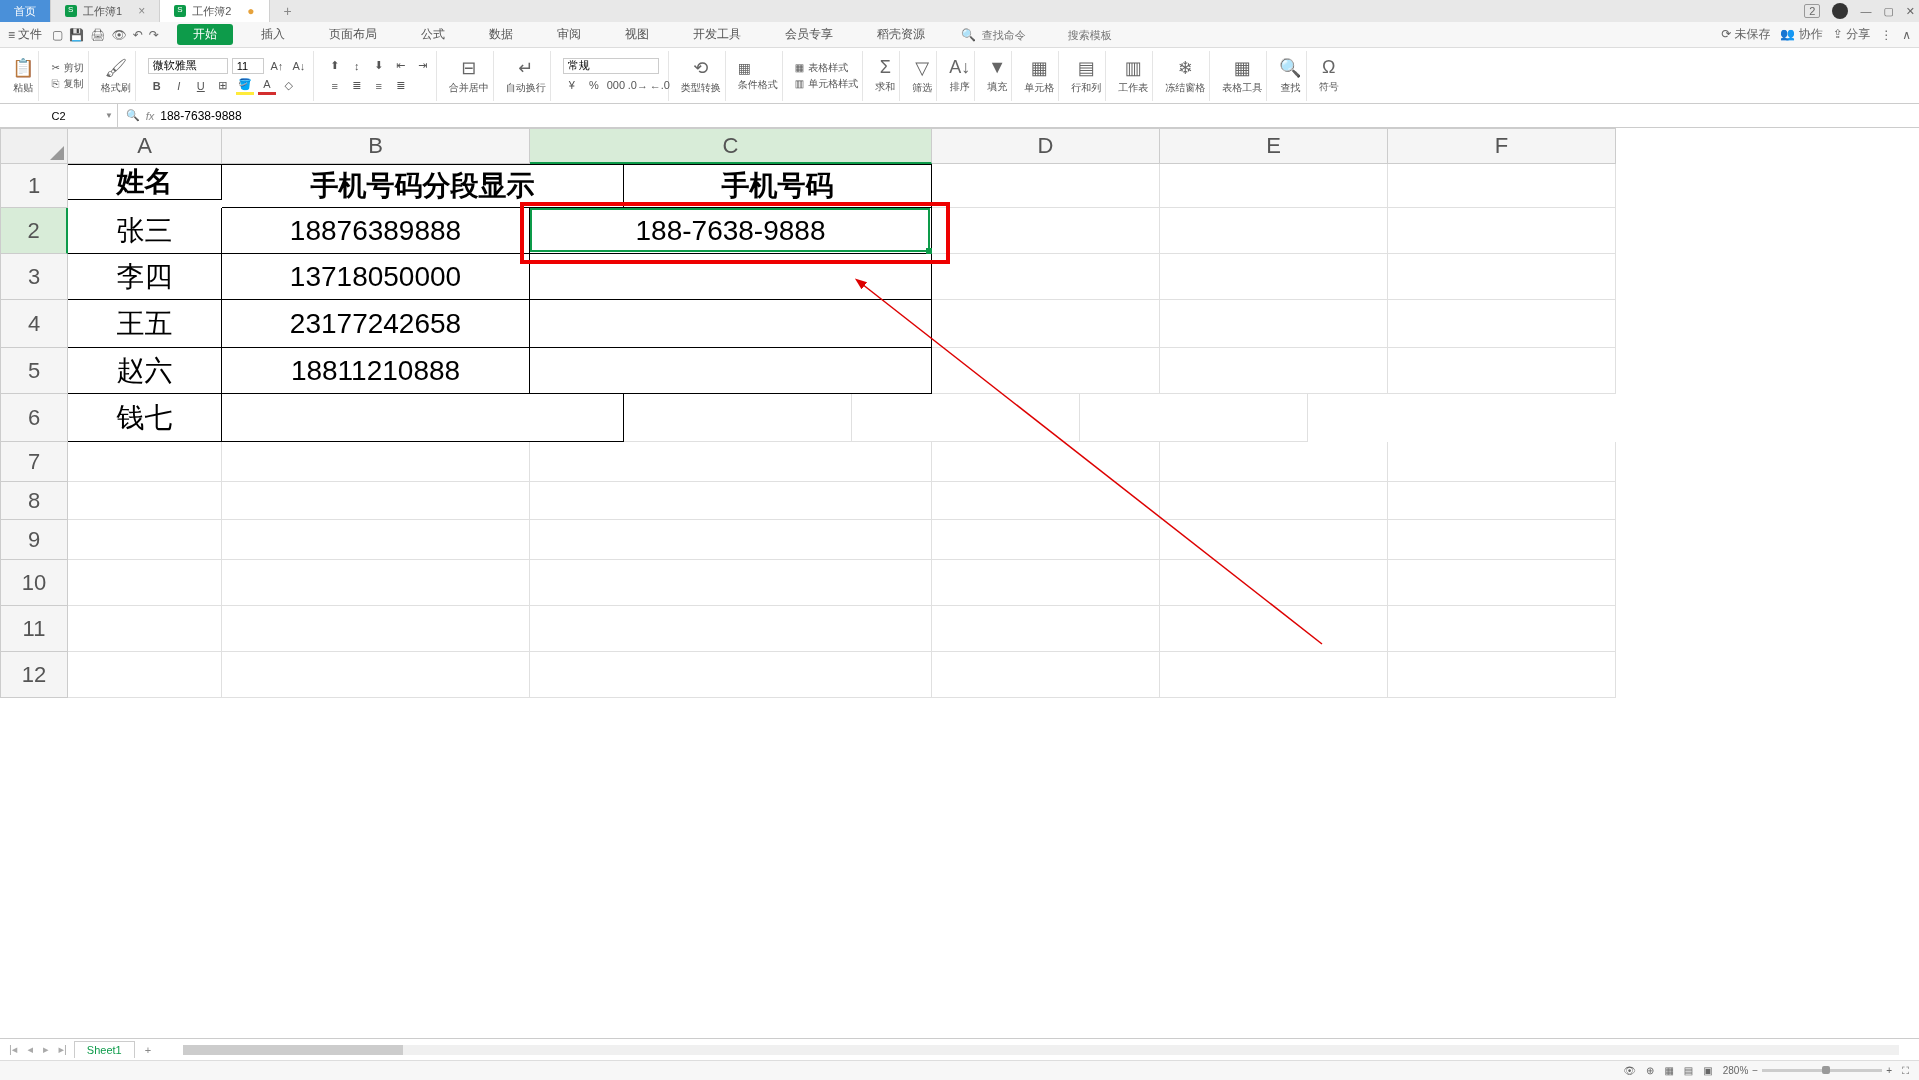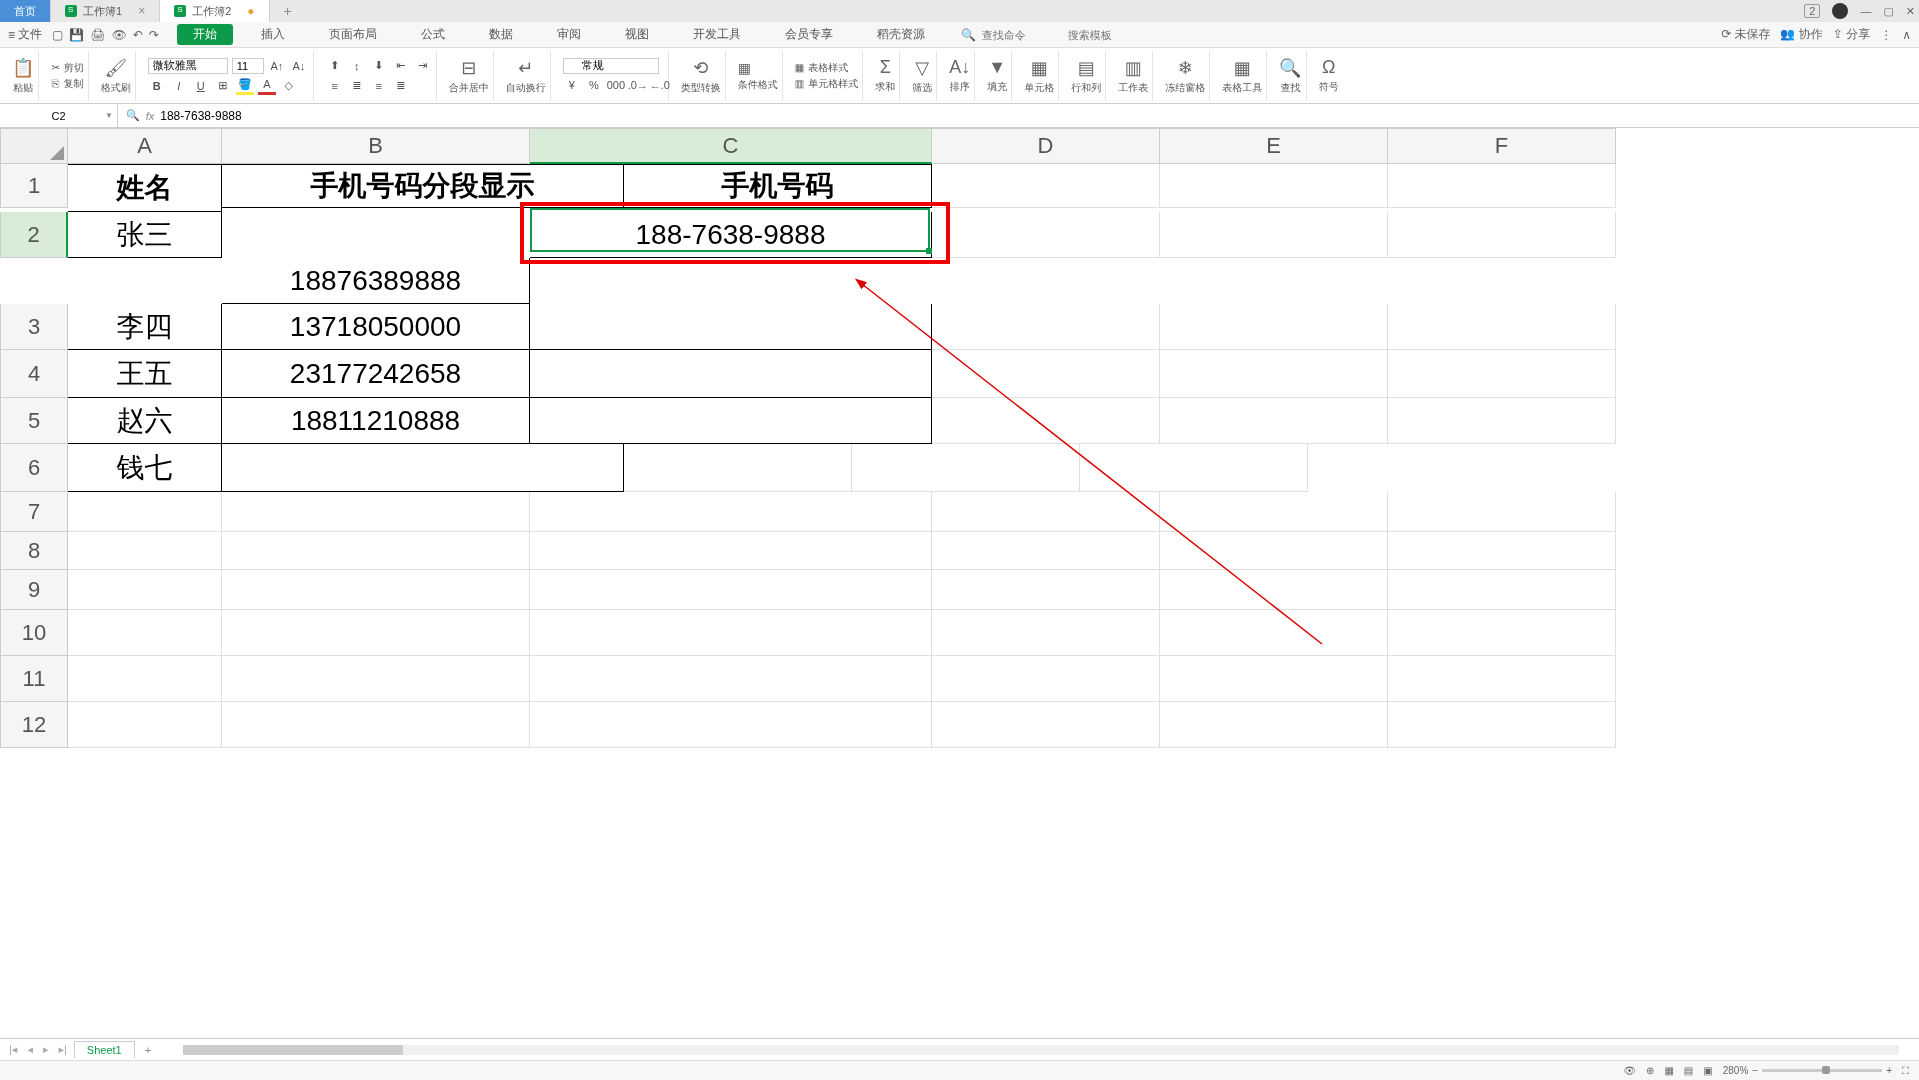--- a/index.html
+++ b/index.html
@@ -25,21 +25,21 @@
 .menubar .right { position:absolute; right:8px; display:flex; gap:10px; color:#666; align-items:center; }
 .ribbon { height:56px; background:#fff; border-bottom:1px solid #ccc; display:flex; align-items:center; padding:2px 8px; gap:8px; font-size:10px; color:#555; }
 .rgrp { display:flex; flex-direction:column; align-items:center; gap:2px; padding:0 4px; border-right:1px solid #e5e5e5; height:50px; justify-content:center; }
 .rgrp:last-child { border-right:none; }
 .rgrp .ico { font-size:18px; color:#666; }
 .rgrp .lbl { font-size:10px; }
 .rrow { display:flex; gap:4px; align-items:center; }
 .fontsel { border:1px solid #ccc; padding:1px 4px; font-size:11px; width:80px; }
 .sizesel { border:1px solid #ccc; padding:1px 4px; font-size:11px; width:32px; }
 .iconbtn { width:18px; height:18px; display:inline-flex; align-items:center; justify-content:center; font-size:11px; cursor:pointer; color:#555; }
-.stylesel { border:1px solid #ccc; padding:1px 18px; font-size:11px; width:60px; }
+.stylesel { border:1px solid #ccc; padding:1px 4px; font-size:11px; width:60px; }
 .namefx { height:24px; border-bottom:1px solid #ccc; display:flex; align-items:center; font-size:11px; }
 .namebox { width:118px; border-right:1px solid #ccc; padding:0 8px; text-align:center; height:100%; display:flex; align-items:center; justify-content:center; position:relative; }
 .namebox .dd { position:absolute; right:4px; color:#888; font-size:8px; }
 .fxarea { display:flex; align-items:center; gap:6px; padding:0 8px; flex:1; }
 .fxarea .fxico { color:#888; font-style:italic; }
 .fxarea input { border:none; outline:none; font-size:12px; flex:1; }
 .sheet { position:relative; }
 .colhdr { display:flex; position:absolute; left:0; top:0; }
 .colhdr .corner { width:68px; height:36px; border:1px solid #ccc; background:#f0f0f0; position:relative; }
 .colhdr .corner::after { content:""; position:absolute; right:3px; bottom:3px; border:7px solid transparent; border-right-color:#999; border-bottom-color:#999; }
@@ -295,31 +295,31 @@
       <div class="ch" style="width: 154px;">A</div>
       <div class="ch" style="width: 308px;">B</div>
       <div class="ch sel" style="width: 402px;">C</div>
       <div class="ch" style="width: 228px;">D</div>
       <div class="ch" style="width: 228px;">E</div>
       <div class="ch" style="width: 228px;">F</div>
     </div>
     <div class="rows">
       <div class="row">
         <div class="rh" style="height: 44px;">1</div>
-        <div class="cell hdr b" style="width: 154px; height: 48px;">姓名</div>
+        <div class="cell hdr b" style="width: 154px; height: 36px;">姓名</div>
         <div class="cell hdr b" style="width: 402px; height: 44px;">手机号码分段显示</div>
         <div class="cell hdr b" style="width: 308px; height: 44px;">手机号码</div>
         <div class="cell" style="width: 228px; height: 44px;"></div>
         <div class="cell" style="width: 228px; height: 44px;"></div>
         <div class="cell" style="width: 228px; height: 44px;"></div>
       </div>
       <div class="row">
         <div class="rh sel" style="height: 46px;">2</div>
         <div class="cell b" style="width: 154px; height: 46px;">张三</div>
-        <div class="cell b" style="width: 308px; height: 46px; margin-top: 46px;">18876389888</div>
+        <div class="cell b" style="width: 308px; height: 46px;">18876389888</div>
         <div class="cell b" style="width: 402px; height: 46px;">188-7638-9888</div>
         <div class="cell" style="width: 228px; height: 46px;"></div>
         <div class="cell" style="width: 228px; height: 46px;"></div>
         <div class="cell" style="width: 228px; height: 46px;"></div>
       </div>
       <div class="row">
         <div class="rh" style="height: 46px;">3</div>
         <div class="cell b" style="width: 154px; height: 46px;">李四</div>
         <div class="cell b" style="width: 308px; height: 46px;">13718050000</div>
         <div class="cell b" style="width: 402px; height: 46px;"></div>

